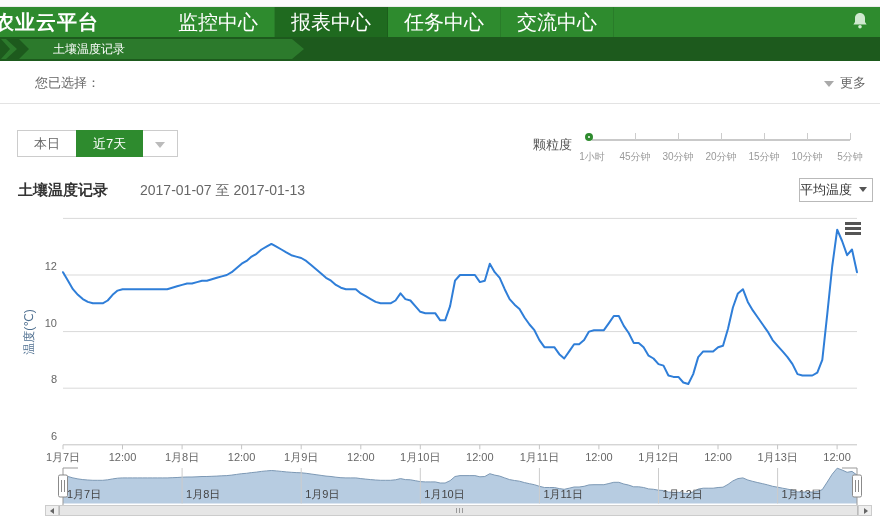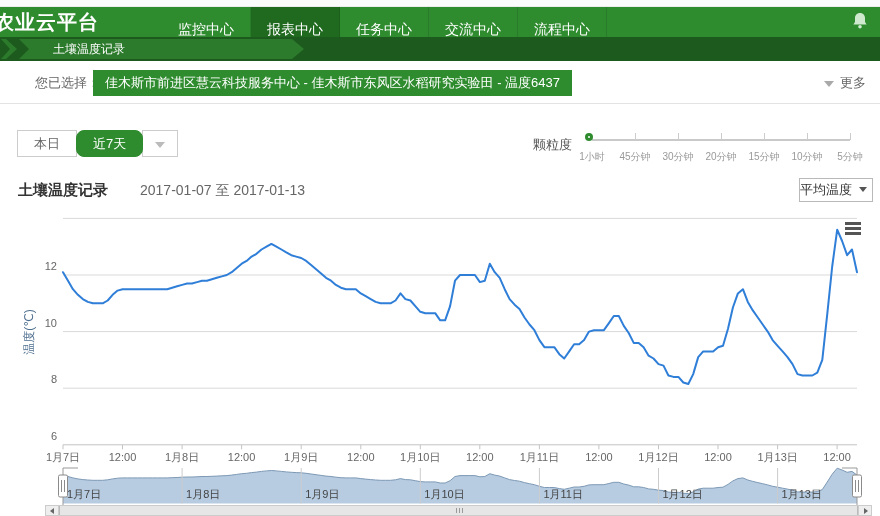--- a/index.html
+++ b/index.html
@@ -6,21 +6,21 @@
   html,body { width:880px; height:516px; background:#fff; overflow:hidden;
     font-family:"Liberation Sans","DejaVu Sans",sans-serif; }
   .abs { position:absolute; }
   body { position:relative; }
 
   
   .topstrip { top:0; left:0; width:880px; height:7px; background:#fbfbfb; border-bottom:1px solid #ececec; }
   .navbar { top:7px; left:0; width:880px; height:30px; background:#2e8b2e; display:flex; align-items:stretch;gap:47px; }
   .brand { color:#fff; font-size:20px; font-weight:bold; line-height:30px; margin-left:-6px; letter-spacing:1px; white-space:nowrap; }
   .nav-menu { display:flex; margin-left:16px; }
-  .nav-item { padding:7px 16px; line-height:30px; color:#fff; font-size:14px; cursor:pointer; border-right:1px solid rgba(0,0,0,0.10); }
+  .nav-item { padding:0 16px; line-height:30px; color:#fff; font-size:20px; cursor:pointer; border-right:1px solid rgba(0,0,0,0.10); }
   .nav-item.active { background:#1f6a1f; }
   .bell { right:12px; top:12px; }
 
   .breadcrumb-bar { top:37px; left:0; width:880px; height:24px; background:#1d5a1d; }
   .crumb-lead { left:1px; top:2px; width:16px; height:20px; background:#2c7a2c;
     clip-path:polygon(0 0,5px 0,16px 10px,5px 20px,0 20px,9px 10px); }
   .crumb { left:19px; top:2px; width:285px; height:20px; line-height:20px; padding-left:34px;
     background:#2c7a2c; color:#fff; font-size:12px;
     clip-path:polygon(0 0,273px 0,285px 10px,273px 20px,0 20px,10px 10px); }
 
@@ -29,21 +29,21 @@
   .sel-label { left:35px; top:13px; font-size:13px; color:#666; }
   .sel-tag { left:93px; top:9px; background:#2e8b2e; color:#fff; font-size:13px; padding:4px 12px; cursor:pointer; }
   .more { right:14px; top:13px; font-size:13px; color:#666; cursor:pointer; }
   .caret-down { display:inline-block; width:0; height:0; border-left:5px solid transparent;
     border-right:5px solid transparent; border-top:6px solid #a9a9a9; vertical-align:middle; margin-right:6px; }
 
   
   .btn-group { top:130px; left:18px; display:flex; }
   .rbtn { height:27px; line-height:25px; padding:0 16px; font-size:13px; color:#666; background:#fff;
     border:1px solid #ccc; margin-left:-1px; cursor:pointer; }
-  .rbtn.active { background:#2e8b2e; border-color:#2e8b2e; color:#fff; z-index:1;border-radius:8px; }
+  .rbtn.active { background:#2e8b2e; border-color:#2e8b2e; color:#fff; z-index:1; }
   .rbtn.caret-btn { padding:0 12px; }
   .rbtn.caret-btn .caret-down { margin:0; border-top-color:#bbb; }
 
   .gran-label { left:533px; top:136px; font-size:13px; color:#555; }
   .slider { left:586px; top:130px; width:278px; height:38px; }
   .slider .track { position:absolute; left:6px; top:9px; width:258px; height:2px; background:#c9c9c9; cursor:pointer; }
   .slider .tick { position:absolute; top:3px; width:1px; height:7px; background:#ccc; }
   .slider .handle { position:absolute; left:-1px; top:3px; width:8px; height:8px; background:#fff;
     border:3px solid #2e8b2e; border-radius:50%; cursor:pointer; }
   .slider .slabel { position:absolute; top:20px; width:54px; text-align:center; font-size:10px; color:#999; cursor:pointer; }
@@ -80,38 +80,36 @@
 
 <div class="abs topstrip"></div>
 
 <div class="abs navbar">
   <div class="brand">农业云平台</div>
   <div class="nav-menu">
       <div class="nav-item">监控中心</div>
       <div class="nav-item active">报表中心</div>
       <div class="nav-item">任务中心</div>
       <div class="nav-item">交流中心</div>
-      <div class="nav-item">流程中心</div>
     </div>
 </div>
 <div class="abs bell">
   <svg width="16" height="18" viewBox="0 0 16 18">
     <path d="M8 1c-3 0-5 2.2-5 5v4L1.4 12.6h13.2L13 10V6c0-2.8-2-5-5-5z" fill="#cfe9cf"></path>
     <circle cx="8" cy="14.8" r="1.8" fill="#cfe9cf"></circle>
   </svg>
 </div>
 
 <div class="abs breadcrumb-bar">
   <div class="abs crumb-lead"></div>
   <div class="abs crumb">土壤温度记录</div>
 </div>
 
 <div class="abs selection-panel">
   <span class="abs sel-label">您已选择：</span>
-  <span class="abs sel-tag">佳木斯市前进区慧云科技服务中心 - 佳木斯市东风区水稻研究实验田 - 温度6437</span>
   <span class="abs more"><span class="caret-down"></span><span>更多</span></span>
 </div>
 
 <div class="abs btn-group">
   <div class="rbtn">本日</div>
     <div class="rbtn active">近7天</div>
     <div class="rbtn caret-btn"><span class="caret-down"></span></div>
 </div>
 <span class="abs gran-label">颗粒度</span>
 <div class="abs slider">

